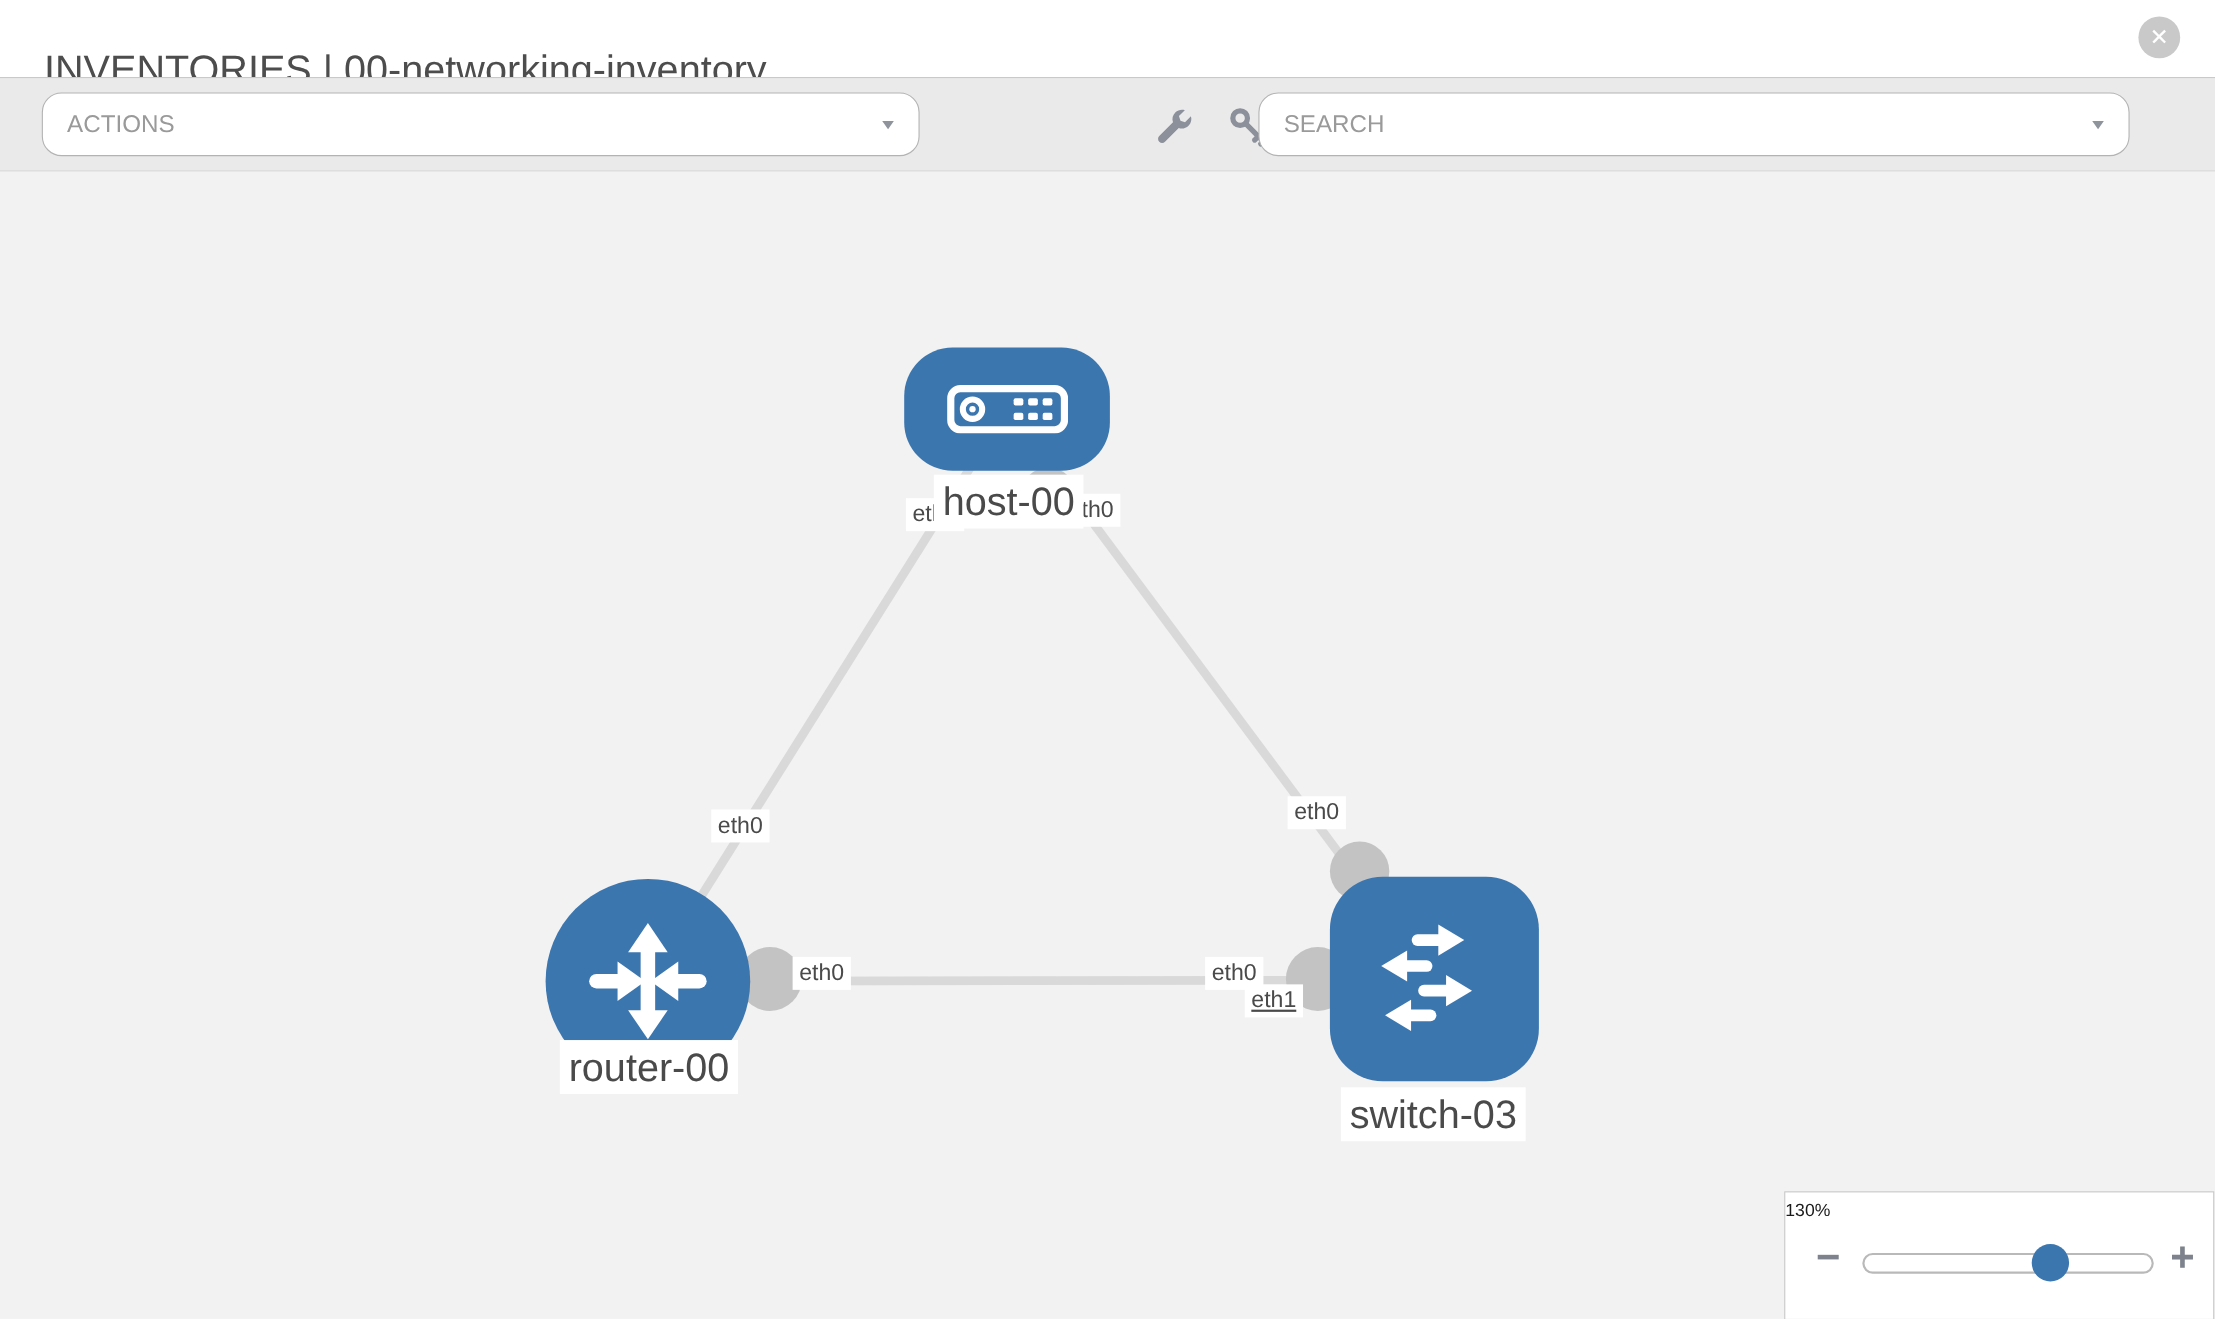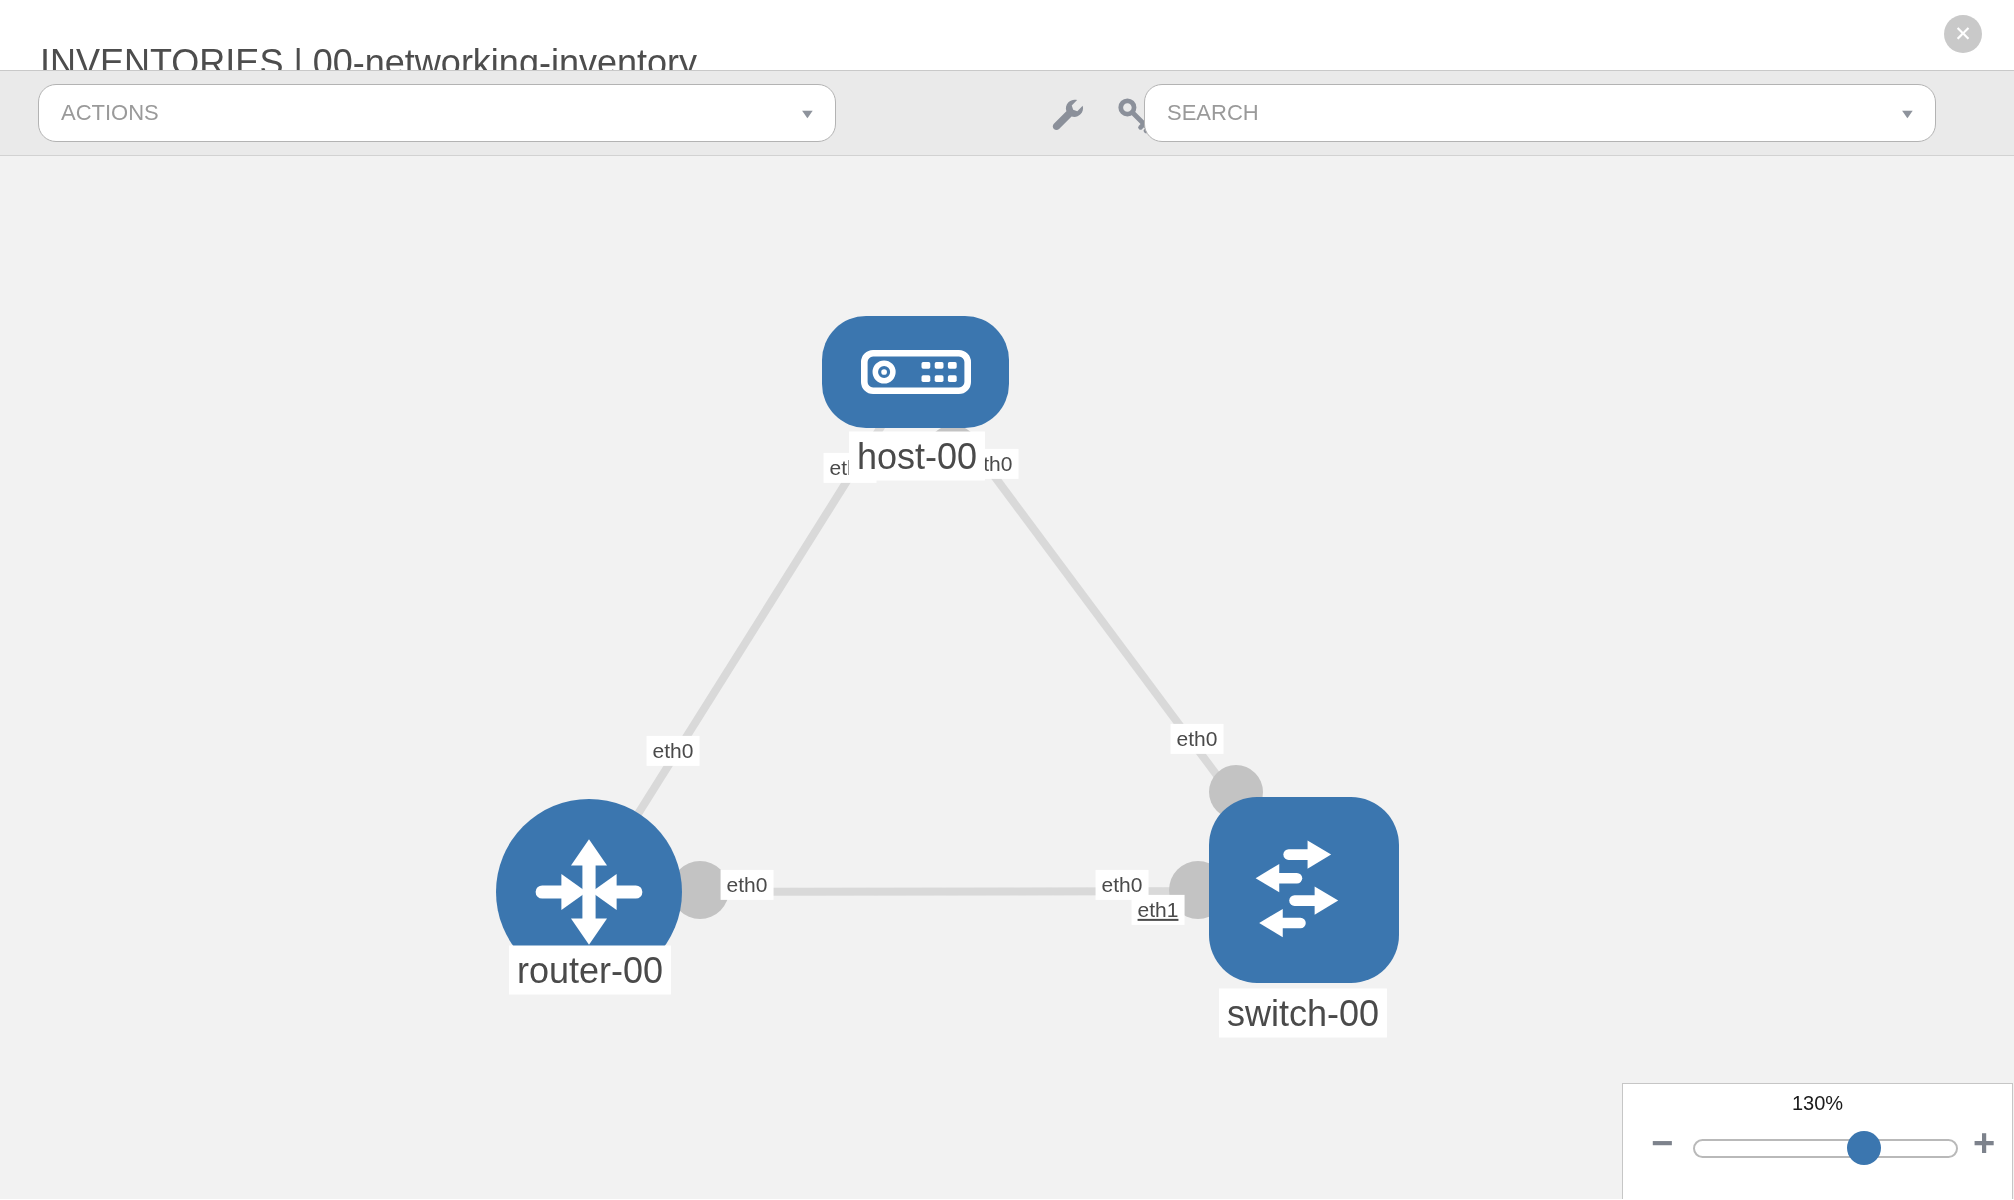--- a/index.html
+++ b/index.html
@@ -40,22 +40,22 @@
   .node-switch { left:1209px; top:641px; width:190px; height:186px; border-radius:48px; }
 
   .lbl { position:absolute; background:#ffffff; color:#4a4a4a; white-space:nowrap;
     transform:translate(-50%,-50%); line-height:1.25; }
   .node-lbl { font-size:36px; padding:2px 8px; }
   .if-lbl { font-size:21px; padding:2px 6px; }
 
   
   .zoom-panel { position:absolute; left:1622px; top:927px; width:391px; height:117px;
     background:#ffffff; border:1px solid #c6c6c6; }
-  .zoom-level { position:absolute; left:0; right:0; top:8px; text-align:center;
-    font-size:20px; color:#1a1a1a; }
+  .zoom-level { position:absolute; left:0; right:0; top:8px; text-align:left;
+    font-size:16px; color:#1a1a1a; }
   .zoom-minus, .zoom-plus { position:absolute; top:40px; font-size:38px; font-weight:bold;
     color:#7d828c; cursor:pointer; line-height:1; }
   .zoom-minus { left:28px; }
   .zoom-plus { left:350px; }
   .zoom-track { position:absolute; left:70px; top:55px; width:265px; height:19px;
     background:#ffffff; border:2px solid #b9b9b9; border-radius:10px; cursor:pointer; }
   .zoom-knob { position:absolute; left:224px; top:47px; width:34px; height:34px;
     border-radius:50%; background:#3b76af; cursor:grab; }
 </style>
 </head>
@@ -167,21 +167,21 @@
   <div class="lbl if-lbl" style="left:850px; top:312px;">eth0</div>
   <div class="lbl if-lbl" style="left:992px; top:308px;">eth0</div>
   <div class="lbl if-lbl" style="left:673px; top:595px;">eth0</div>
   <div class="lbl if-lbl" style="left:1197px; top:583px;">eth0</div>
   <div class="lbl if-lbl" style="left:747px; top:729px;">eth0</div>
   <div class="lbl if-lbl" style="left:1122px; top:729px;">eth0</div>
   <div class="lbl if-lbl" style="left:1158px; top:754px;text-decoration:underline;">eth1</div>
 
   <div class="lbl node-lbl" style="left:917px; top:300px;">host-00</div>
   <div class="lbl node-lbl" style="left:590px; top:814px;">router-00</div>
-  <div class="lbl node-lbl" style="left:1303px; top:857px;">switch-00</div>
+  <div class="lbl node-lbl" style="left:1303px; top:857px;">switch-03</div>
 
   <div class="zoom-panel">
     <div class="zoom-level">130%</div>
     <div class="zoom-minus">
       <span>−</span>
     </div>
     <div class="zoom-track"></div>
     <div class="zoom-knob"></div>
     <div class="zoom-plus">
       <span>+</span>

